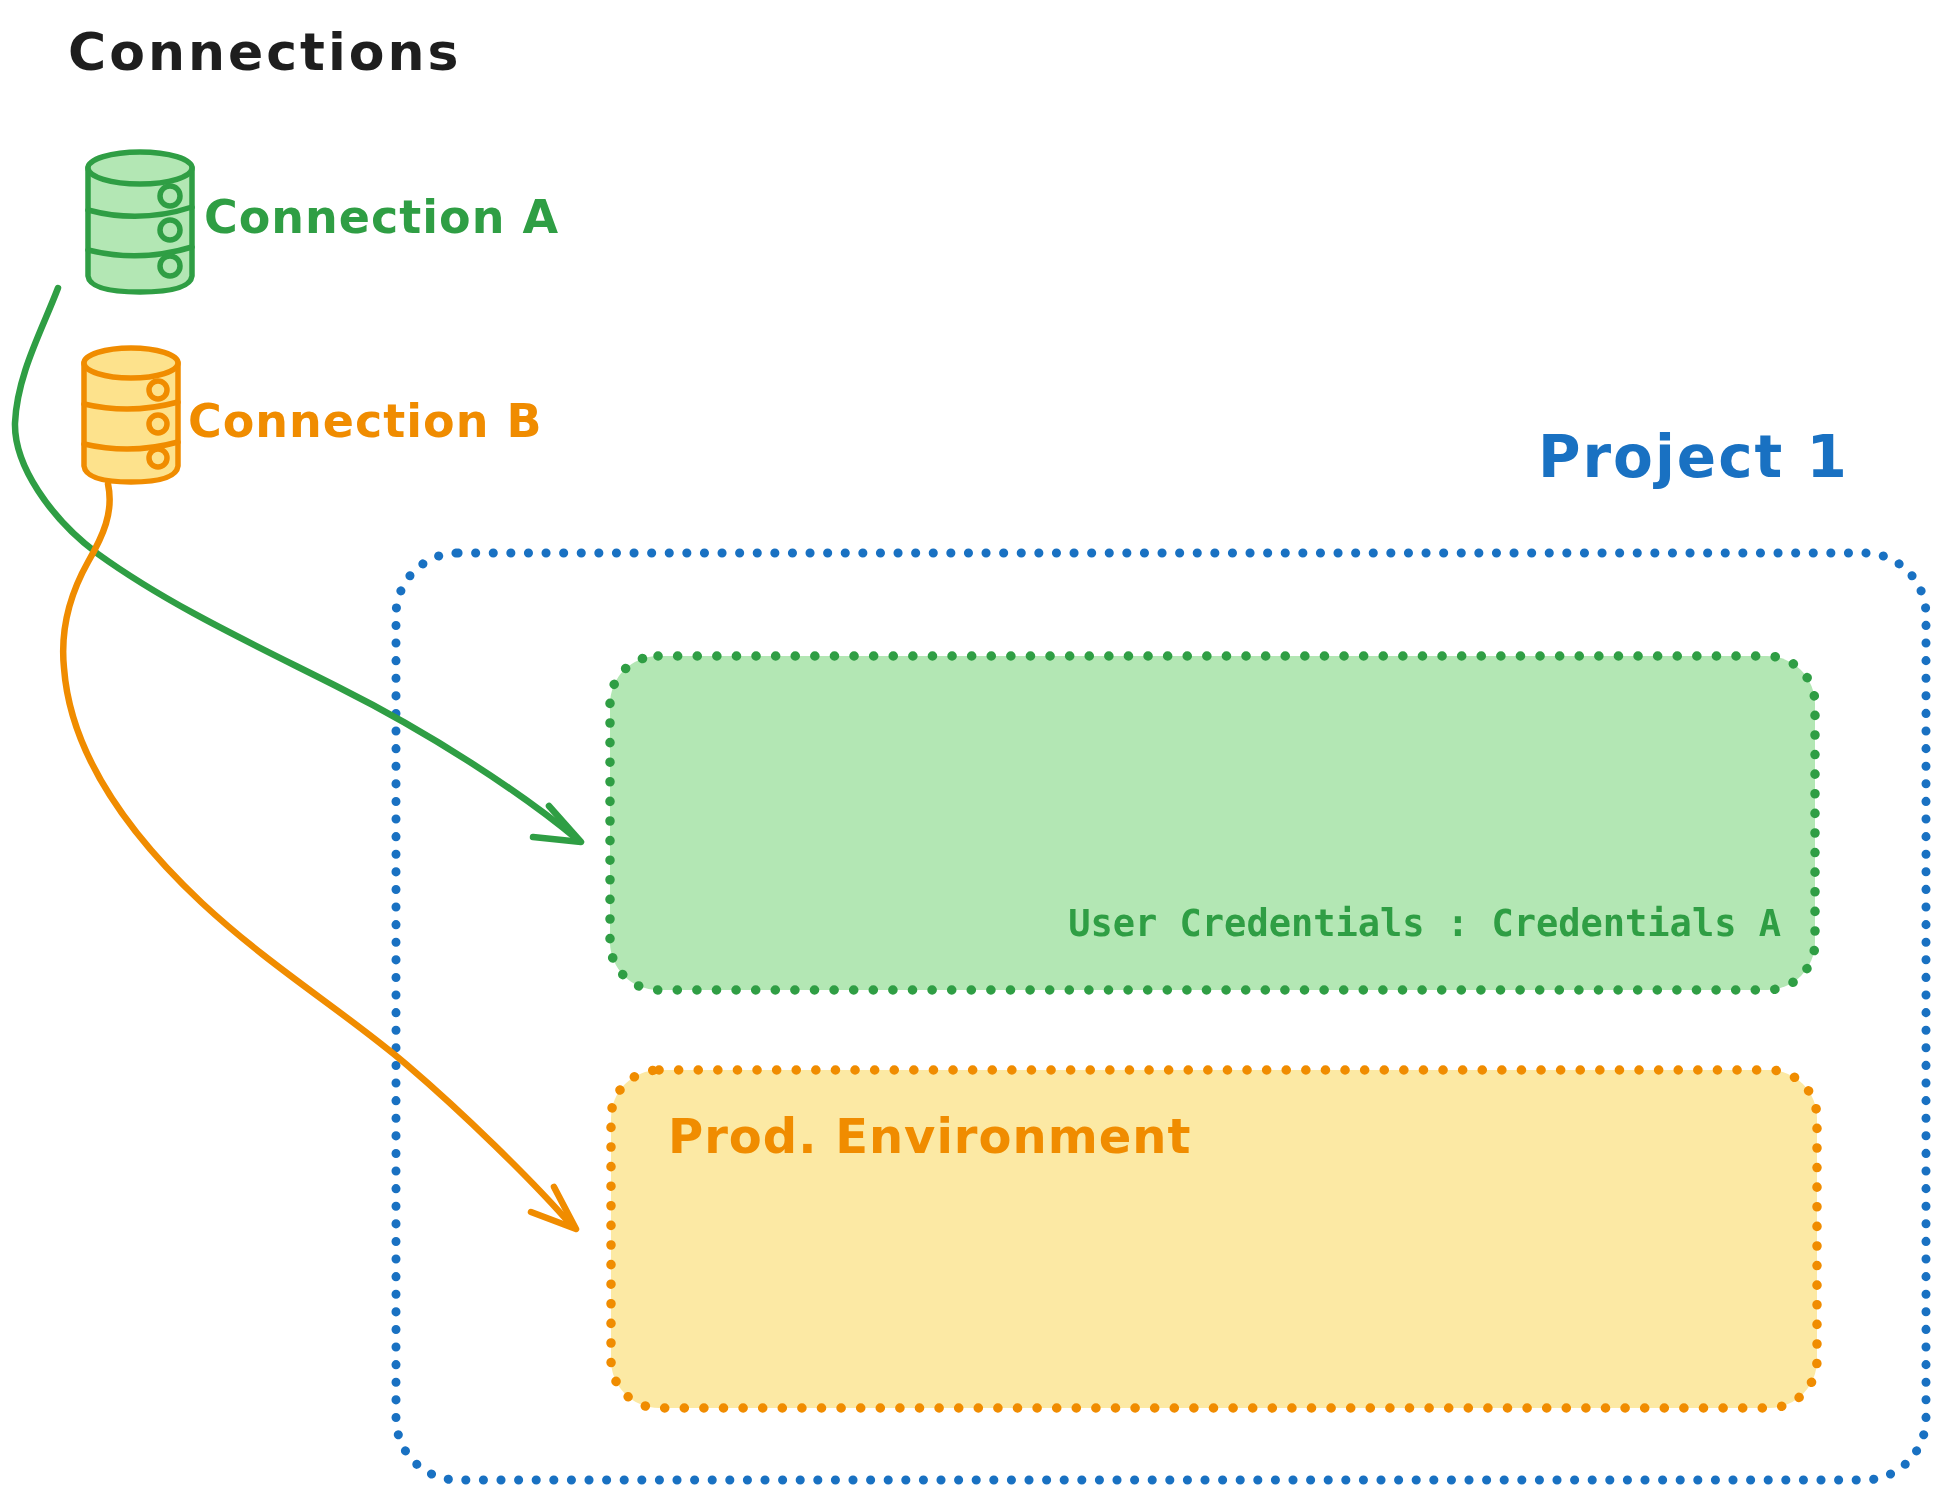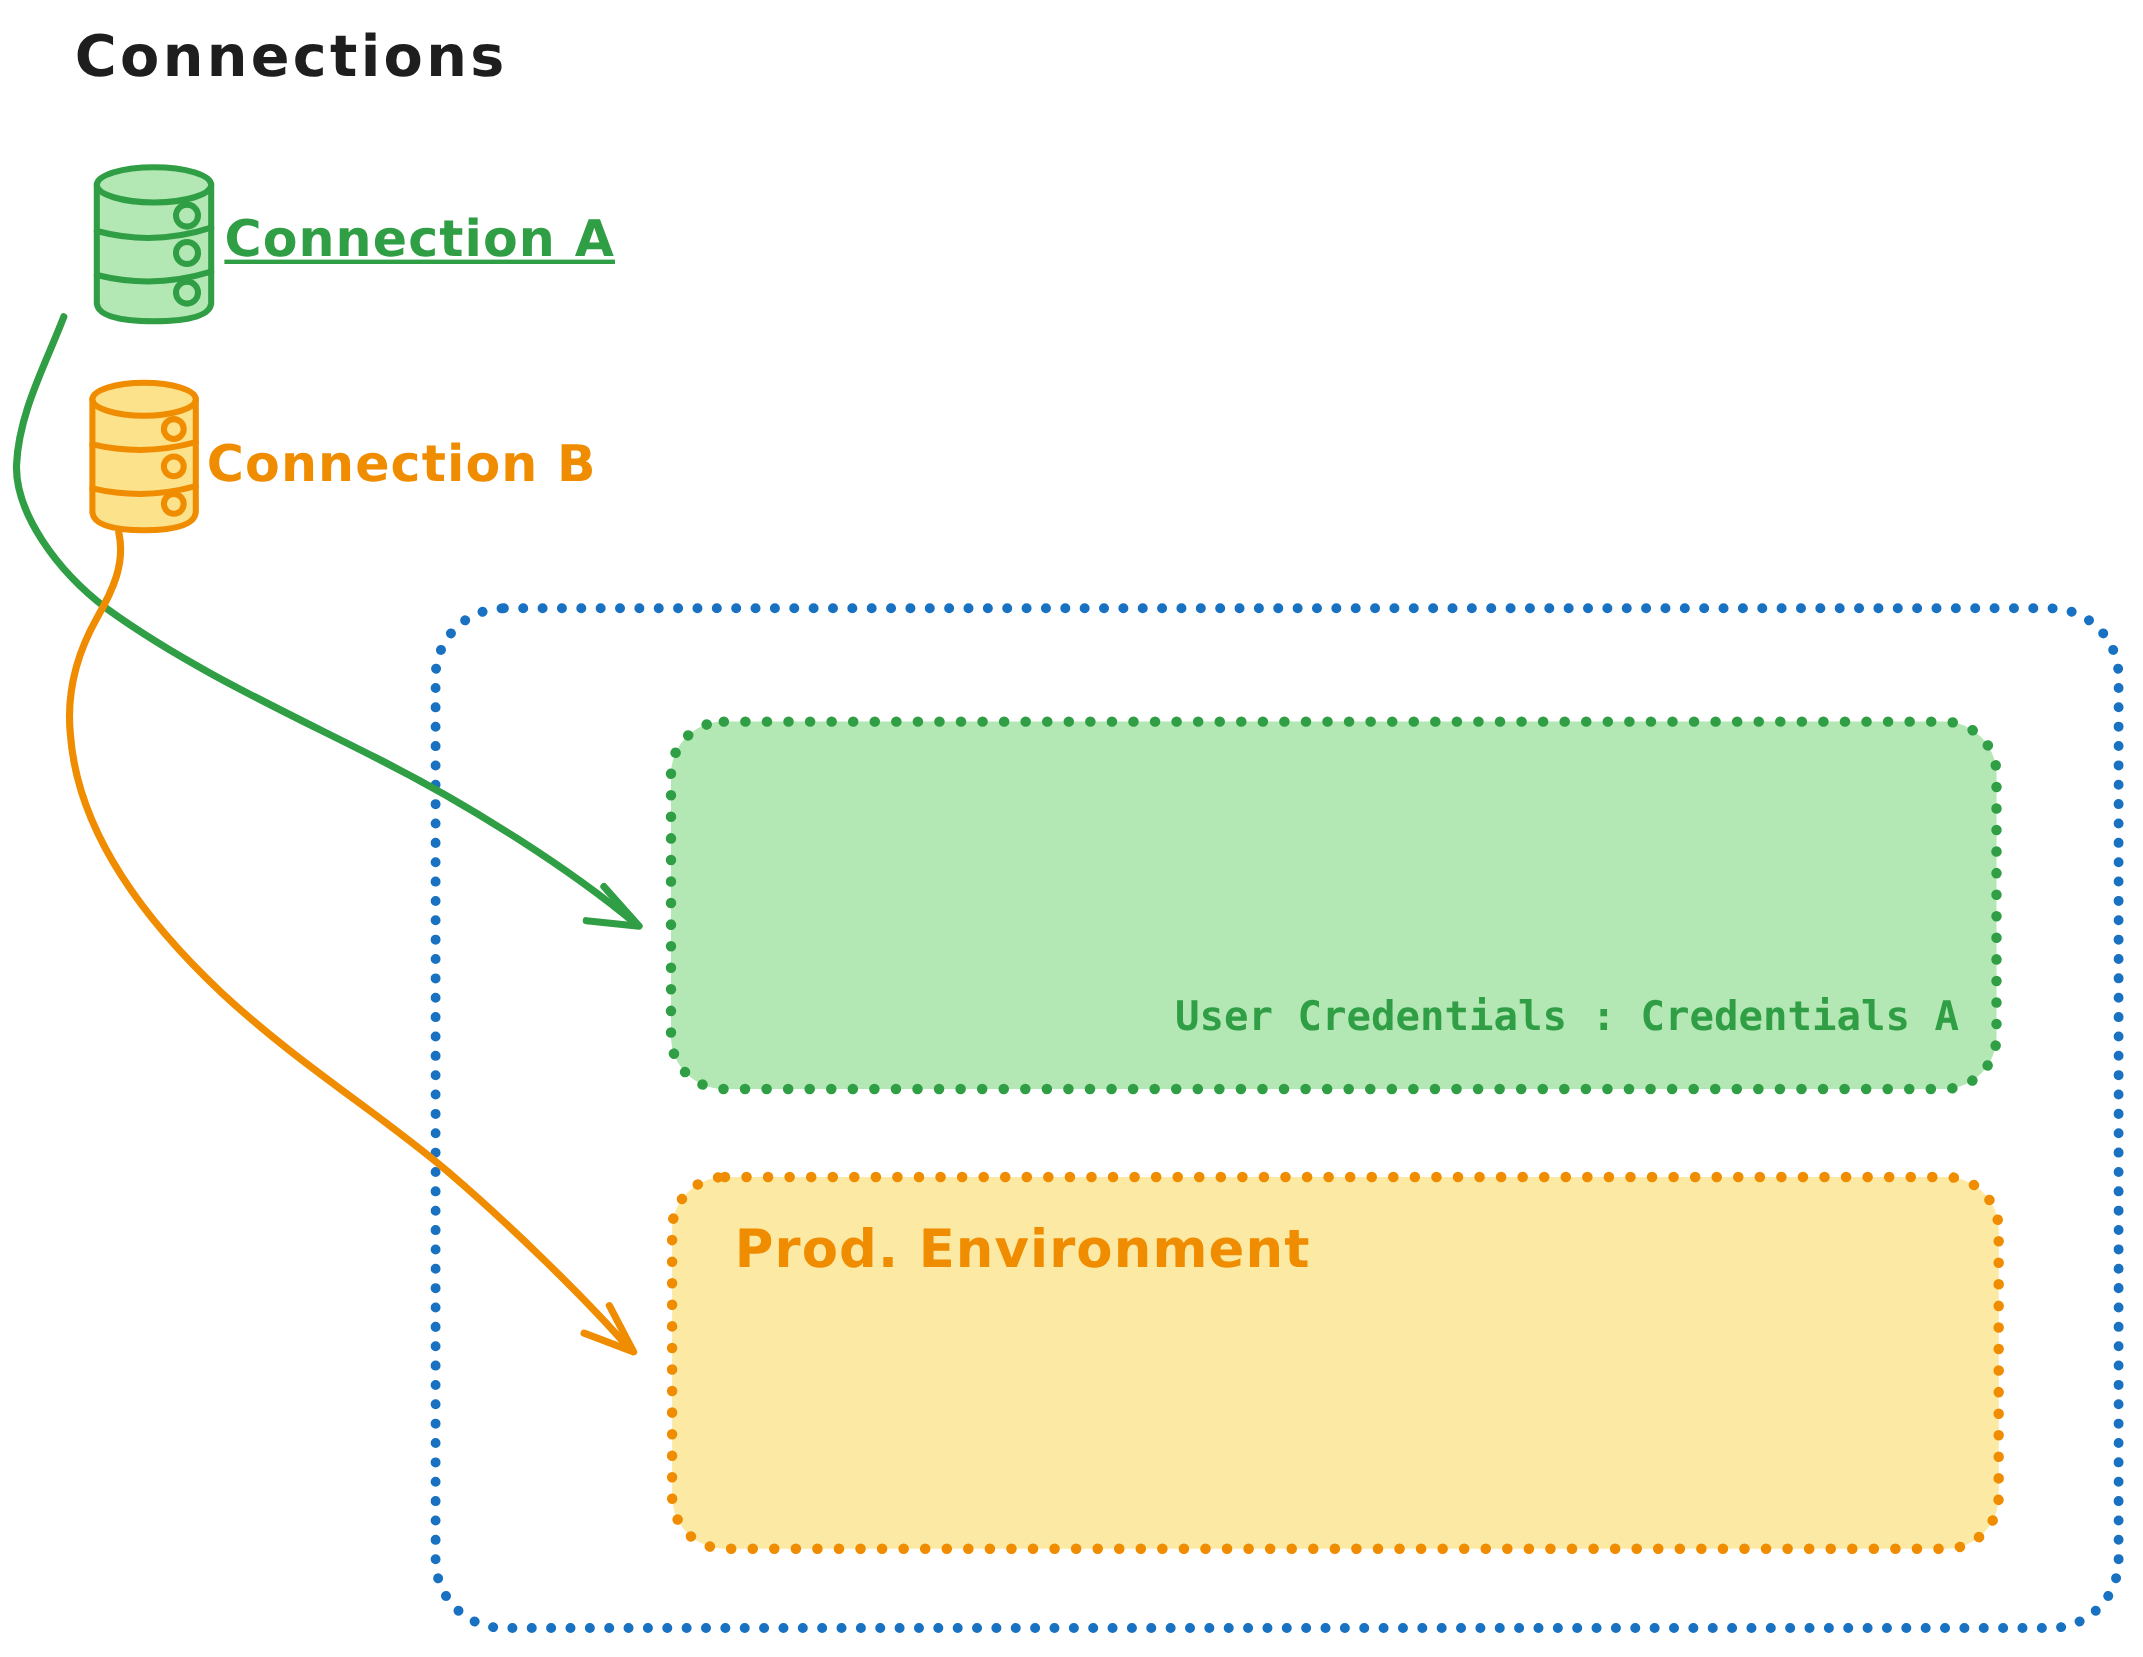--- a/index.html
+++ b/index.html
@@ -76,21 +76,21 @@
     font-size: 52px;
     font-weight: bold;
     letter-spacing: 3px;
     color: var(--black);
   }
   .connection-label {
     font-size: 46px;
     font-weight: 600;
     letter-spacing: 1px;
   }
-  .connection-a-label { left: 204px; top: 192px; color: var(--green); text-decoration: underline; }
+  .connection-a-label { left: 204px; top: 192px; color: var(--green); }
   .connection-b-label { left: 188px; top: 396px; color: var(--orange); }
 
   .project-title {
     left: 1538px;
     top: 426px;
     font-size: 58px;
     font-weight: bold;
     letter-spacing: 2px;
     color: var(--blue);
   }
@@ -154,20 +154,21 @@
       <path class="arrow orange" d="M 554 1187 L 576 1229 L 531 1212"></path>
     </g>
   </svg>
 
   <div class="label diagram-title">Connections</div>
 
   <div class="label connection-label connection-a-label">Connection A</div>
 
   <div class="label connection-label connection-b-label">Connection B</div>
 
+  <div class="label project-title">Project 1</div>
 
 
   <div class="label credentials dev-credentials">User Credentials : Credentials A</div>
 
   <div class="label env-title prod-title">Prod. Environment</div>
 
 
 </div>
 
 </body></html>

